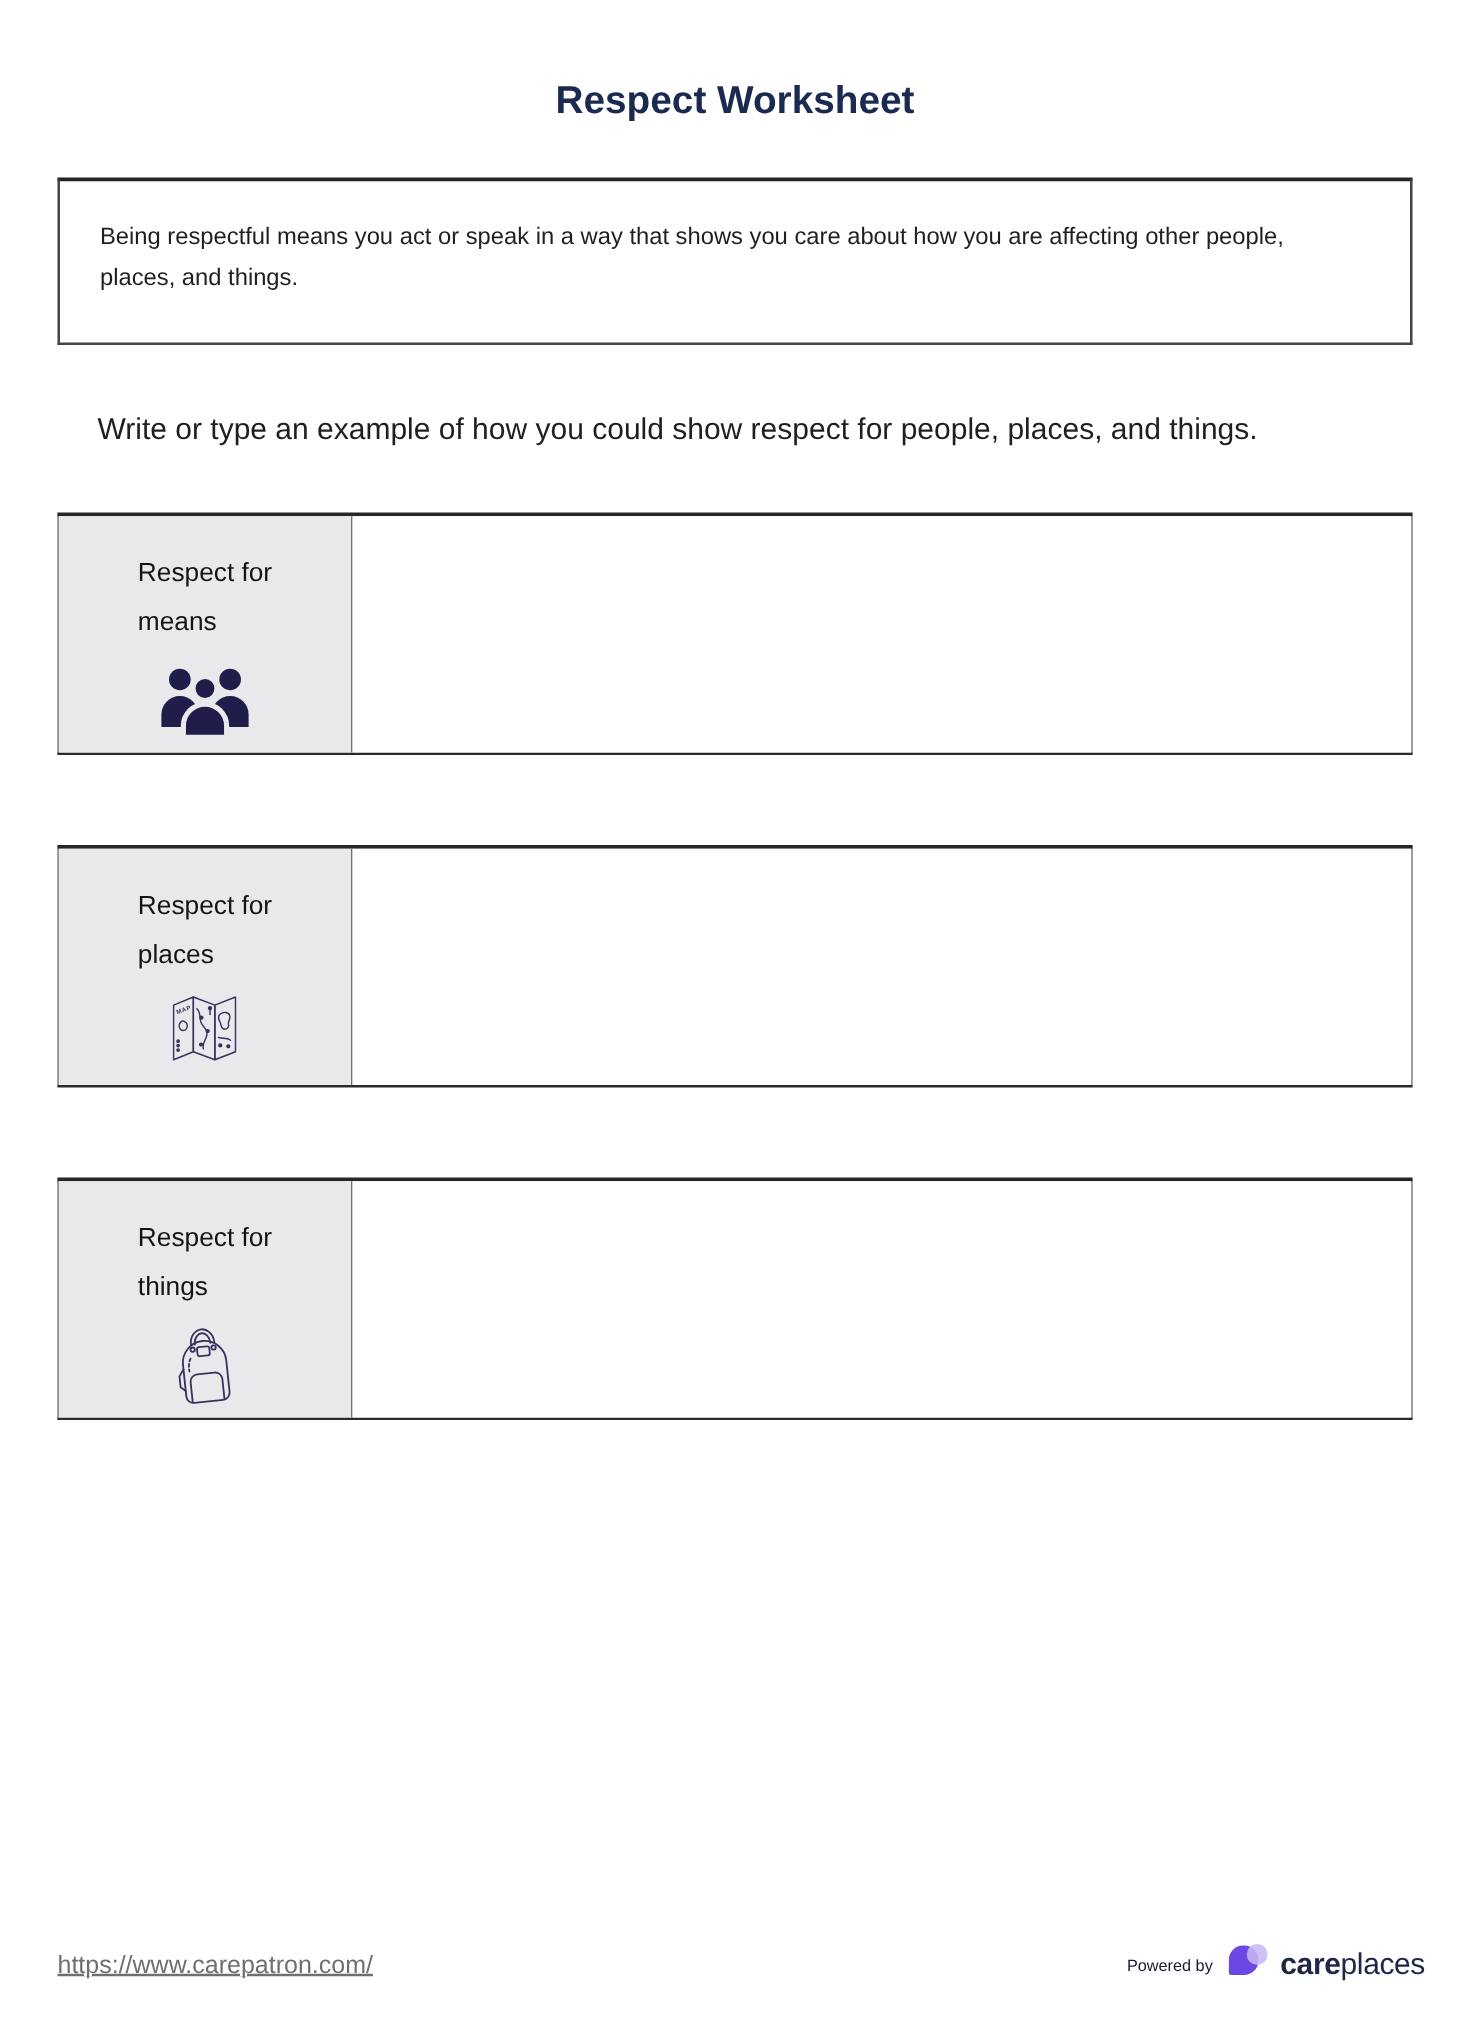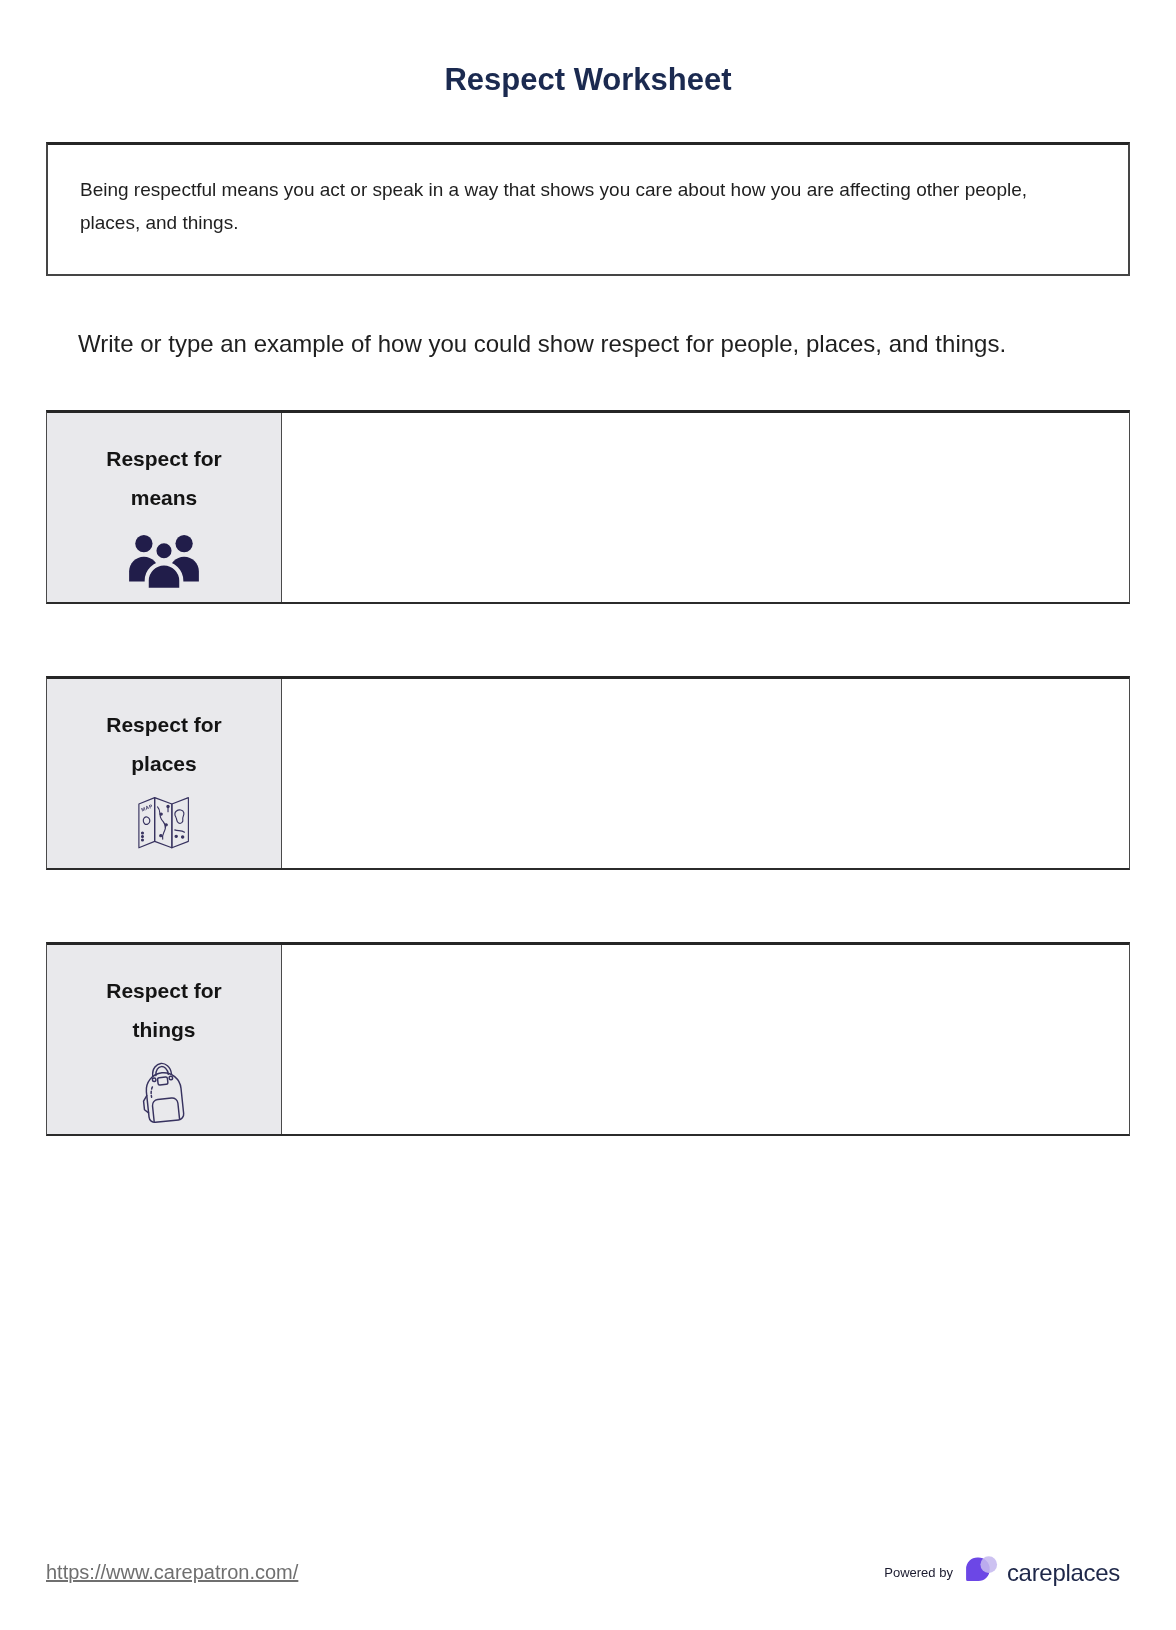--- a/index.html
+++ b/index.html
@@ -77,48 +77,48 @@
     flex: 0 0 235px;
     background: #e9e9ec;
     border-right: 1.5px solid #4a4a4a;
     display: flex;
     flex-direction: column;
     align-items: center;
     padding-top: 26px;
   }
   .row-label {
     font-size: 21px;
-    font-weight: 700;
+    font-weight: 400;
     color: #141414;
-    text-align: center;
+    text-align: left;
     line-height: 39px;
   }
   .row-icon { margin-top: 8px; display: flex; align-items: center; justify-content: center; }
   .answer-cell { flex: 1; background: #ffffff; cursor: text; }
 
   .footer {
     position: absolute;
     left: 46px;
-    right: 56px;
+    right: 36px;
     bottom: 40px;
     display: flex;
     justify-content: space-between;
     align-items: center;
   }
   .footer-link {
     font-size: 20px;
     color: #6f6f6f;
     text-decoration: underline;
     cursor: pointer;
   }
   .powered { display: flex; align-items: center; }
   .powered-by-text { font-size: 13px; color: #1a1a2e; margin-right: 10px; }
   .brand-logo { margin-right: 8px; }
   .brand-text { font-size: 24px; color: #1e2749; letter-spacing: -0.3px; }
-  .brand-text .bold { font-weight: 400; text-align: center; }
+  .brand-text .bold { font-weight: 700; text-align: center; }
 </style>
 </head>
 <body>
 
 <div class="content">
 
   <h1 class="page-title">Respect Worksheet</h1>
 
 
   <div class="info-box">

